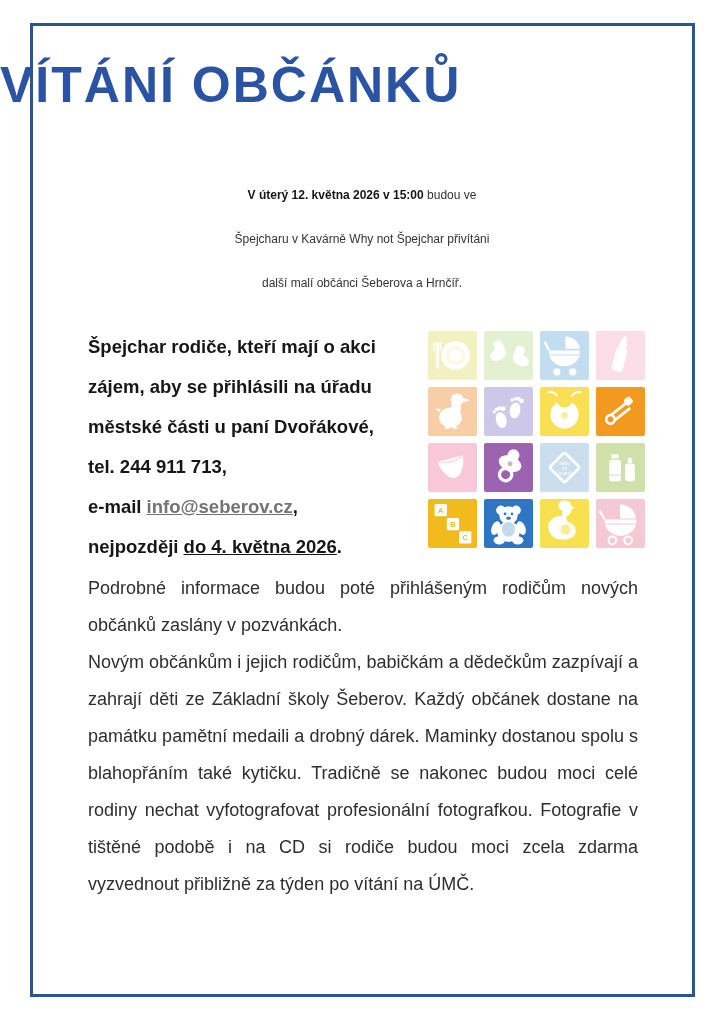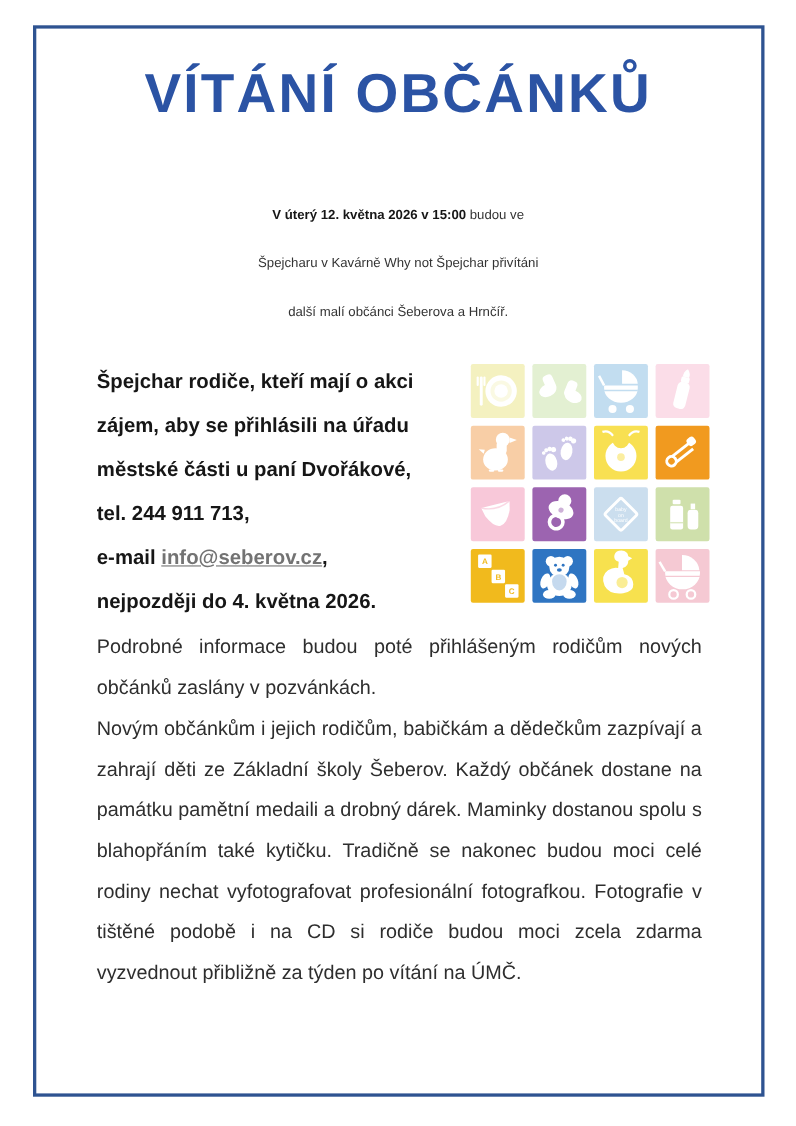--- a/index.html
+++ b/index.html
@@ -5,35 +5,35 @@
   html,body { margin:0; padding:0; background:#ffffff; }
   .page {
     position:relative; width:724px; height:1024px; background:#ffffff;
     font-family:"Liberation Sans","DejaVu Sans",sans-serif; overflow:hidden;
   }
   .frame {
     position:absolute; left:30px; top:23px; width:665px; height:974px;
     border:3px solid #2e5391; box-sizing:border-box; pointer-events:none;
   }
   .title {
-    position:absolute; top:56px; left:0; width:724px; text-align:center;
+    position:absolute; top:56px; left:0; width:724px; text-align:left;
     font-size:50px; font-weight:700; letter-spacing:2px; color:#2b53a4;
   }
   .intro {
     position:absolute; top:173px; left:60px; width:604px; text-align:center;
     font-size:12px; line-height:44px; color:#343434;
   }
   .intro .seg-bold { font-weight:700; color:#161616; }
   .contact {
     position:absolute; top:327px; left:88px; width:340px;
     font-size:18.5px; font-weight:700; line-height:40px; color:#161616;
   }
   .contact .line { white-space:nowrap; }
   .contact a.link { color:#737373; text-decoration:underline; cursor:pointer; }
-  .underline { }
+  .underline { text-decoration:underline; }
   .grid {
     position:absolute; left:428px; top:331px;
     display:grid; grid-template-columns:repeat(4,49px); grid-auto-rows:49px; gap:7px;
   }
   .tile { border-radius:2px; overflow:hidden; }
   .tile svg { width:49px; height:49px; display:block; }
   .bodytext {
     position:absolute; top:570px; left:88px; width:550px;
     font-size:18px; line-height:37px; color:#2e2e2e; text-align:justify;
   }

